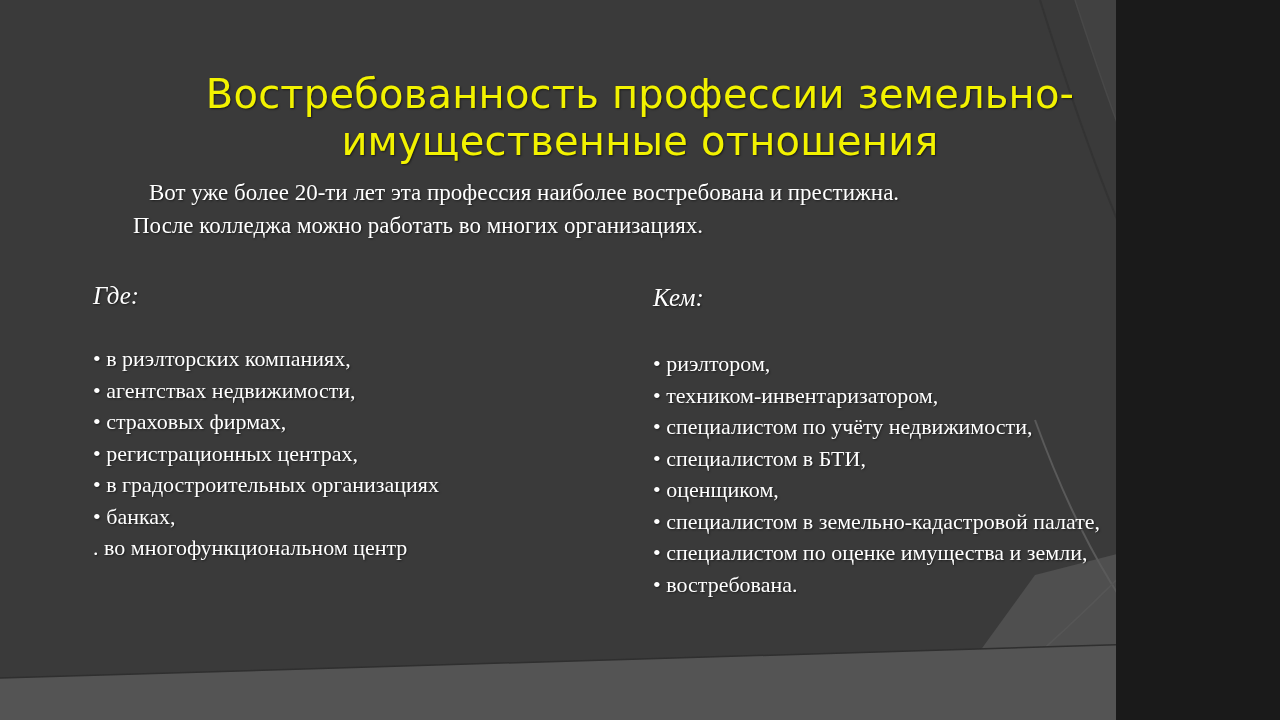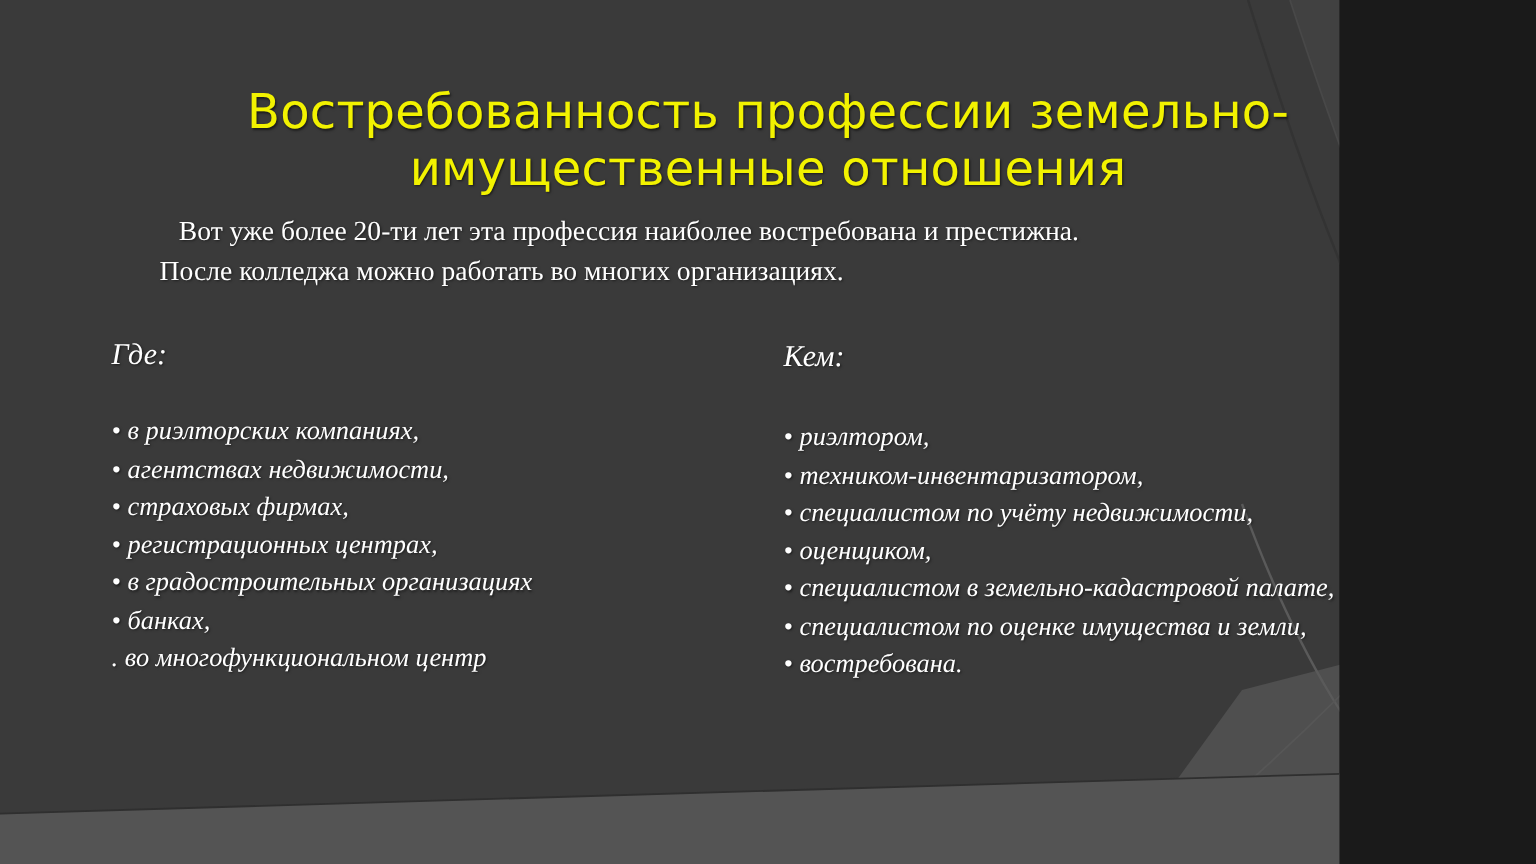--- a/index.html
+++ b/index.html
@@ -95,21 +95,20 @@
     list-style: none;
     font-size: 22px;
     line-height: 31.5px;
     text-shadow: 1px 1px 2px rgba(0,0,0,0.5);
   }
   .col-left  .bullets { top: 343px; left: 0; width: 545px; }
   .col-right .bullets { top: 348px; left: 0; width: 600px; }
 
   .bullets li {
     white-space: nowrap;
-    font-style: italic;
   }
 </style>
 </head>
 <body>
 
 <div class="slide">
 
   <div class="bg">
     <svg width="1280" height="720" viewBox="0 0 1280 720" aria-hidden="true">
       <defs>
@@ -156,20 +155,21 @@
       <li>. во многофункциональном центр</li>
     </ul>
   </div>
 
   <div class="col col-right">
     <div class="col-head">Кем:</div>
     <ul class="bullets">
       <li>• риэлтором,</li>
       <li>• техником-инвентаризатором,</li>
       <li>• специалистом по учёту недвижимости,</li>
+      <li>• специалистом в БТИ,</li>
       <li>• оценщиком,</li>
       <li>• специалистом в земельно-кадастровой палате,</li>
       <li>• специалистом по оценке имущества и земли,</li>
       <li>• востребована.</li>
     </ul>
   </div>
 
 </div>
 
 </body></html>

